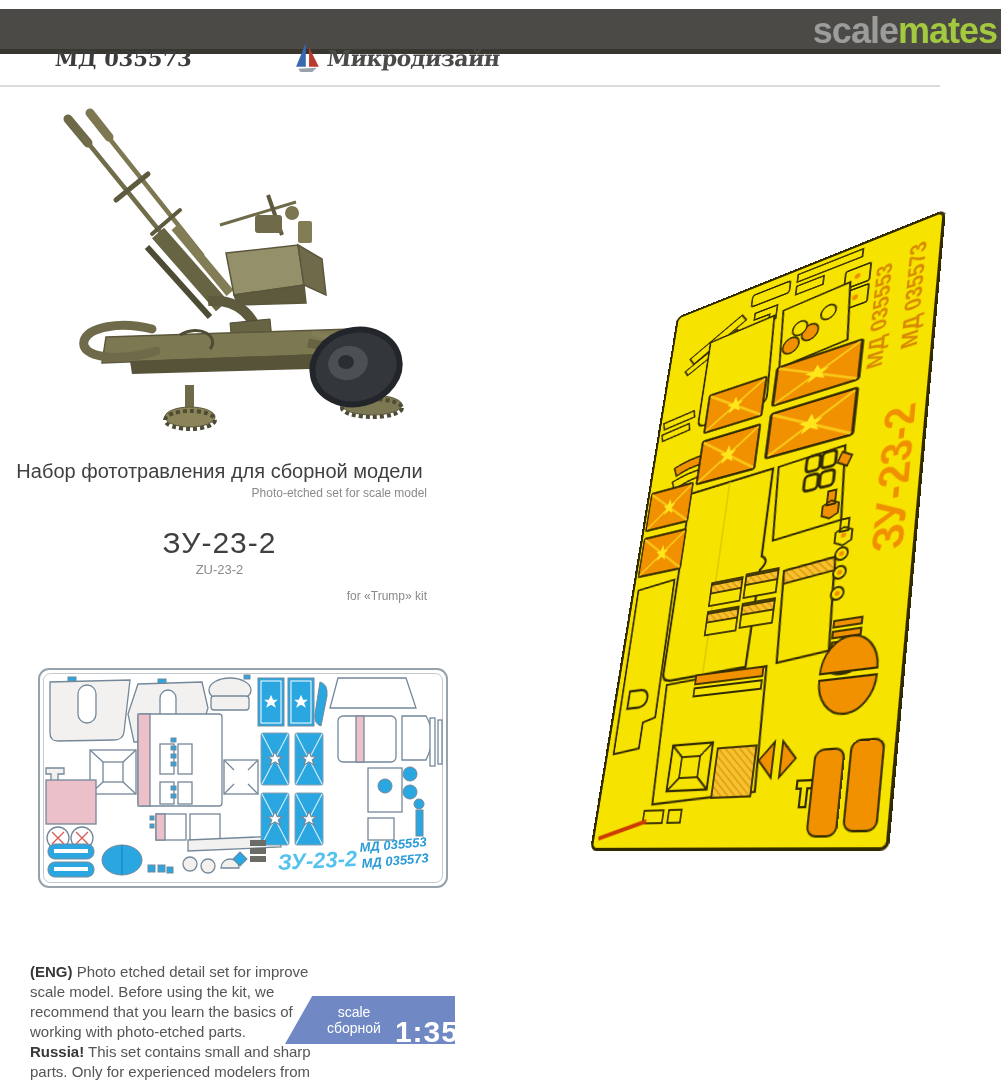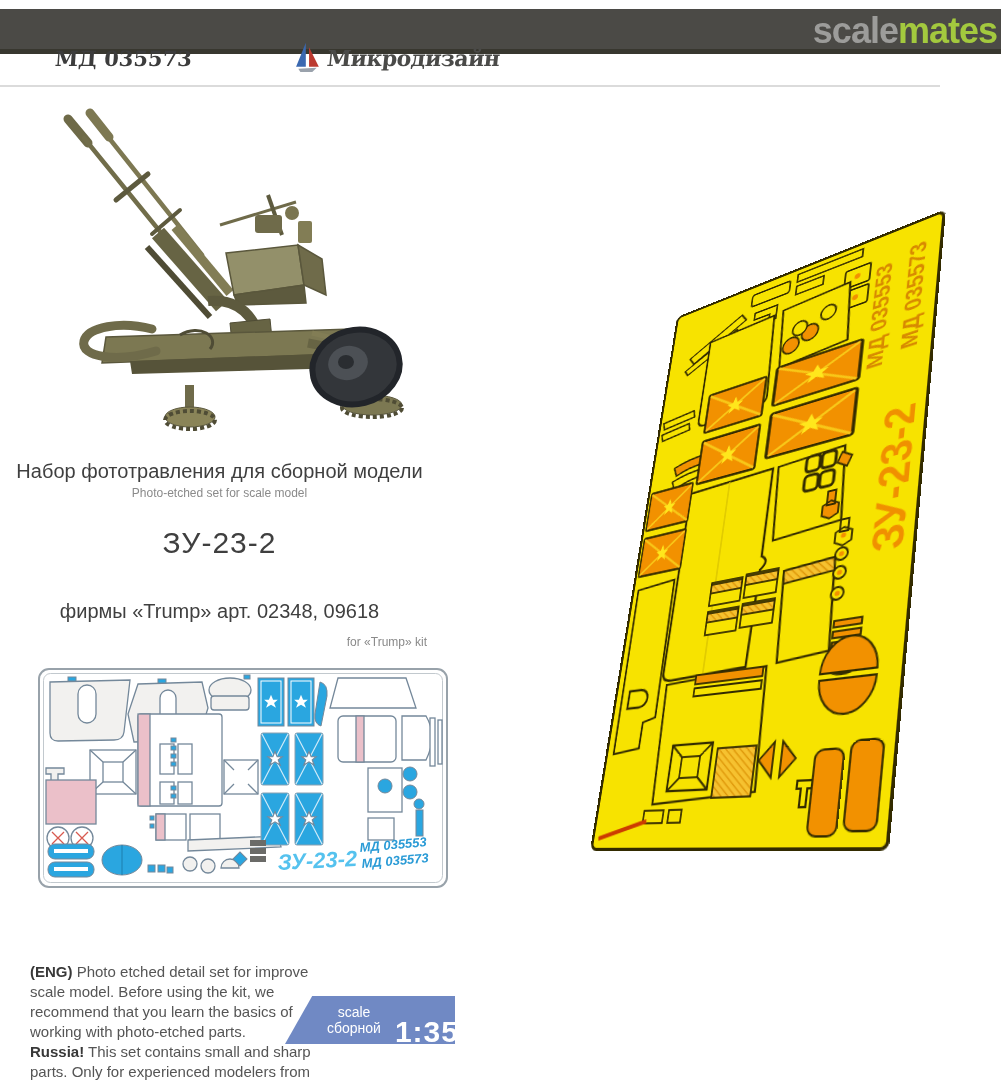--- a/index.html
+++ b/index.html
@@ -18,21 +18,21 @@
   .md-logo{position:absolute;left:295px;top:38px;height:40px;display:flex;align-items:center;}
   .md-logo svg{width:26px;height:34px;margin-right:6px;}
   .md-logo .brand{font-family:"DejaVu Serif",serif;font-weight:bold;font-size:22px;
                   color:#4a4a48;transform:skewX(-6deg);letter-spacing:-0.5px;}
   .head-rule{position:absolute;left:0;top:85px;width:940px;height:2px;background:#cfcfcf;opacity:.75;}
   
   .gun{position:absolute;left:58px;top:103px;}
   
   .info{position:absolute;left:12px;top:460px;width:415px;text-align:center;color:#3f3f3f;}
   .t-ru{font-size:20px;}
-  .t-en{font-size:12px;color:#8a8a8a;margin-top:3px;}
+  .t-en{font-size:12px;color:#8a8a8a;margin-top:3px;text-align:right;}
   .subj-ru{font-size:30px;margin-top:26px;letter-spacing:1px;}
   .subj-en{font-size:13px;color:#8a8a8a;margin-top:2px;}
   .kit-ru{font-size:20px;margin-top:40px;}
   .kit-en{font-size:12px;color:#8a8a8a;margin-top:12px;text-align:right;}
   
   .bluefret{position:absolute;left:38px;top:668px;}
   
   #fret3d{position:absolute;left:0;top:0;width:300px;height:600px;transform-origin:0 0;
           transform:matrix(0.897,-0.36,-0.145,0.89,677,317);}
   
@@ -115,21 +115,21 @@
       <rect x="127" y="282" width="9" height="26" fill="#6f6b4a"></rect>
       <ellipse cx="132" cy="314" rx="25" ry="10" fill="#8a8458" stroke="#5a573c"></ellipse>
       <ellipse cx="132" cy="317" rx="25" ry="9" fill="none" stroke="#4f4c35" stroke-dasharray="4 3" stroke-width="4"></ellipse>
     </g>
   </svg>
 
   <div class="info">
     <div class="t-ru">Набор фототравления для сборной модели</div>
     <div class="t-en">Photo-etched set for scale model</div>
     <div class="subj-ru">ЗУ-23-2</div>
-    <div class="kit-ru">фирмы «Trump» арт. 02348, 09618</div>
+    <div class="subj-en">ZU-23-2</div>
     <div class="kit-en">for «Trump» kit</div>
   </div>
 
   <svg class="bluefret" width="410" height="220" viewBox="0 0 410 220">
     <defs>
       <pattern id="ph" width="4" height="4" patternUnits="userSpaceOnUse">
         <rect width="4" height="4" fill="#f7e0e4"></rect>
         <path d="M1,0 V4 M3,0 V4" stroke="#dfa0ae" stroke-width="1"></path>
       </pattern>
       <path id="star5" d="M0,-6.5 L1.9,-2 L6.2,-2 L2.8,0.8 L4.5,5.3 L0,2.5 L-4.5,5.3 L-2.8,0.8 L-6.2,-2 L-1.9,-2 Z"></path>

